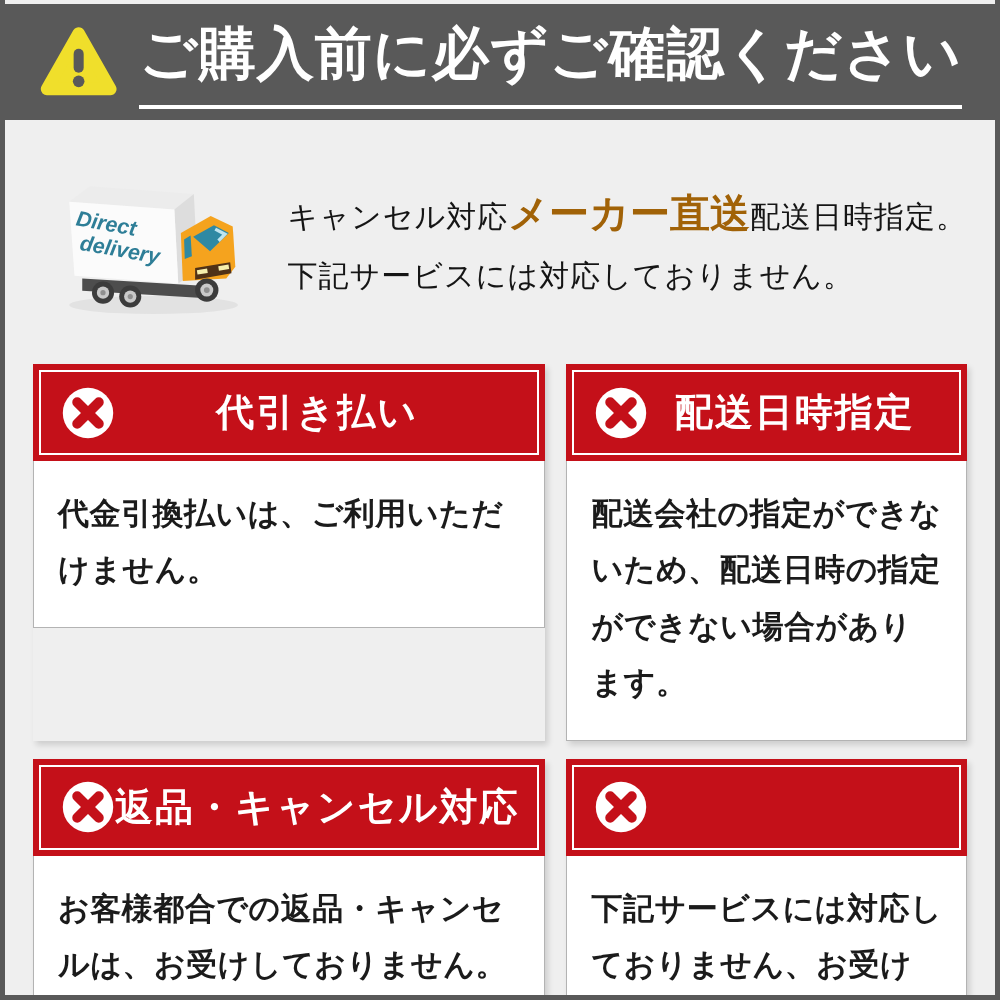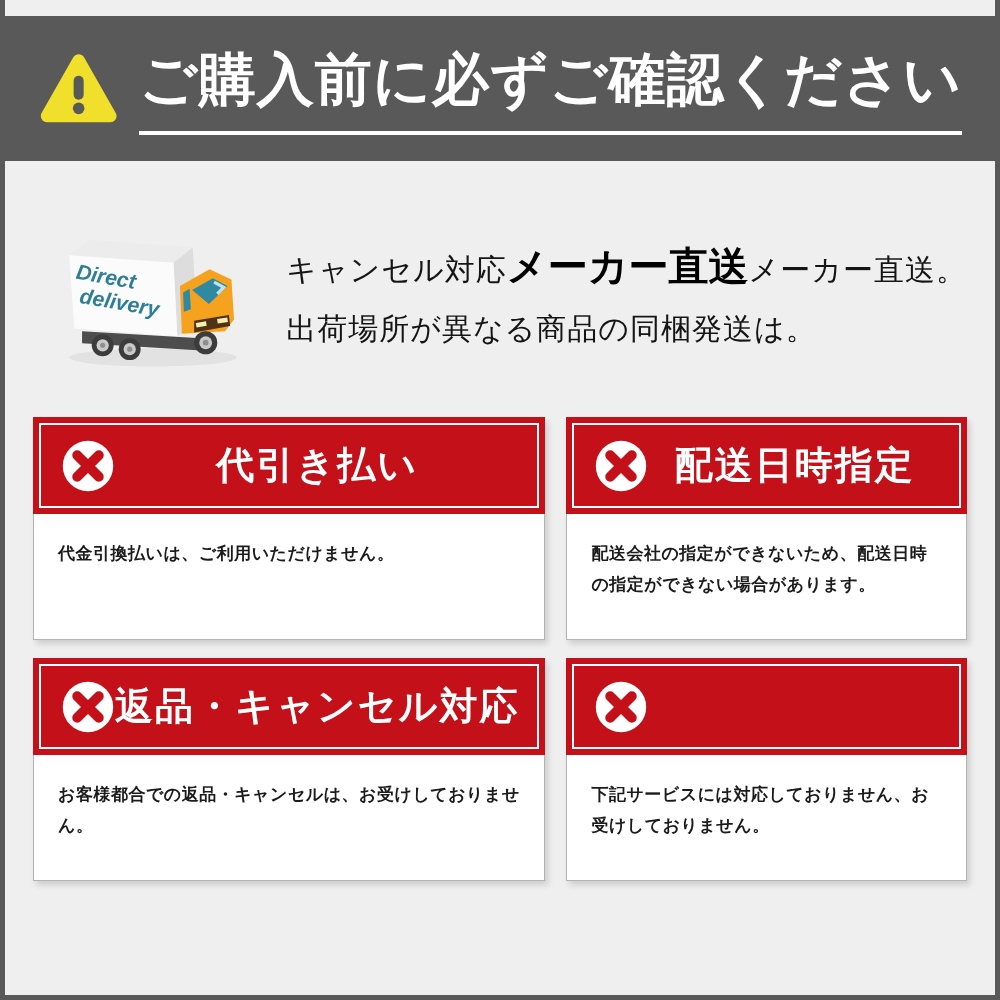--- a/index.html
+++ b/index.html
@@ -8,37 +8,37 @@
     width:1000px;height:1000px;position:relative;
     background:#efefef;
     border-left:5px solid #595959;
     border-right:5px solid #595959;
     border-bottom:5px solid #595959;
     font-family:"Liberation Sans","DejaVu Sans",sans-serif;
     overflow:hidden;
   }
   
   .banner{
-    height:145px;background:#595959;
+    height:116px;background:#595959;
     display:flex;align-items:center;
-    padding:0 38px 0 40px;margin:16px -5px; 
+    padding:0 38px 0 40px;margin:4px -5px; 
   }
   .banner-title{
     flex:1;margin-left:22px;
     color:#ffffff;font-size:57px;font-weight:bold;letter-spacing:1px;
     border-bottom:4px solid #ffffff;padding-bottom:12px;
     white-space:nowrap;
   }
   
   .intro{
     height:240px;display:flex;align-items:center;
     padding:0 28px 0 50px;
   }
   .intro-text{margin-left:38px;color:#151515;font-size:30px;letter-spacing:1px;line-height:59px;white-space:nowrap;}
-  .intro-highlight{font-size:40px;font-weight:bold;color:#000000;letter-spacing:0;}
+  .intro-highlight{font-size:40px;font-weight:bold;color:#a16207;letter-spacing:0;}
   
   .grid{
     display:grid;grid-template-columns:1fr 1fr;
     column-gap:21px;row-gap:18px;
     margin:0 28px;
   }
   .notice-box{box-shadow:3px 4px 6px rgba(0,0,0,0.14);}
   .box-header{
     position:relative;height:97px;background:#c41019;
     display:flex;align-items:center;
@@ -48,21 +48,21 @@
   }
   .cross-wrap{margin-left:28px;display:flex;}
   .box-title{
     flex:1;text-align:center;padding-right:26px;
     color:#ffffff;font-size:38px;font-weight:bold;letter-spacing:2px;white-space:nowrap;
   }
   .box-body{
     background:#ffffff;border:1px solid #b3b3b3;border-top:none;
     min-height:126px;
     padding:25px 22px 28px 24px;
-    color:#1b1b1b;font-size:17px;font-weight:bold;line-height:1.82;letter-spacing:0.5px;
+    color:#1b1b1b;font-size:31px;font-weight:bold;line-height:1.82;letter-spacing:0.5px;
   }
 </style>
 </head>
 <body>
 
 <div class="canvas">
 
   <div class="banner">
     <svg width="82" height="78" viewBox="0 0 100 94">
       <path d="M50 10 L91 82 L9 82 Z" fill="#f0df2b" stroke="#f0df2b" stroke-width="16" stroke-linejoin="round"></path>
@@ -102,22 +102,22 @@
 
       <polygon points="216,150 270,141 272,158 216,168" fill="#503217"></polygon>
       <rect x="219" y="152" width="16" height="7" fill="#f6efad" transform="rotate(-9 227 155)"></rect>
       <rect x="252" y="146" width="16" height="7" fill="#f6efad" transform="rotate(-9 260 149)"></rect>
 
       <circle cx="234" cy="184" r="18" fill="#3c3c3c"></circle>
         <circle cx="234" cy="184" r="10" fill="#c9c9c9"></circle>
         <circle cx="234" cy="184" r="4.5" fill="#8f8f8f"></circle>
     </svg>
     <div class="intro-text">
-      <div><span>キャンセル対応</span><span class="intro-highlight">メーカー直送</span><span>メーカー直送。</span></div>
-      <div>出荷場所が異なる商品の同梱発送は。</div>
+      <div><span>キャンセル対応</span><span class="intro-highlight">メーカー直送</span><span>配送日時指定。</span></div>
+      <div>下記サービスには対応しておりません。</div>
     </div>
   </div>
 
   <div class="grid">
 
     <div class="notice-box">
       <div class="box-header">
         <span class="cross-wrap">
           <svg width="54" height="54" viewBox="0 0 60 60">
             <circle cx="30" cy="30" r="28" fill="#ffffff"></circle>

